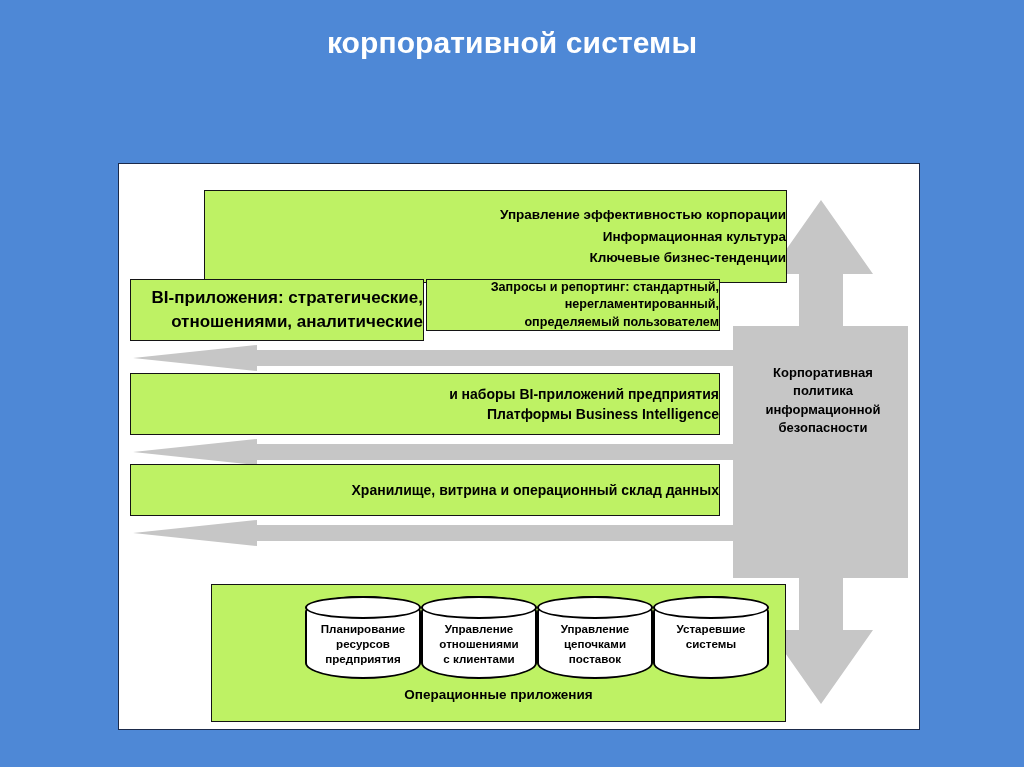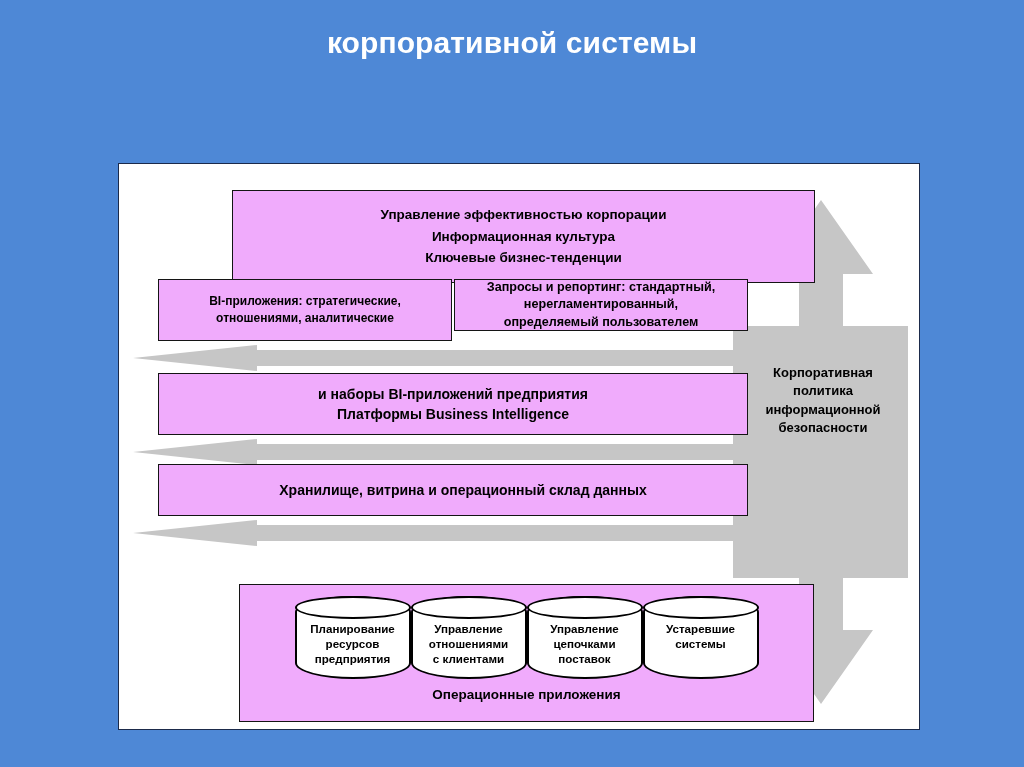--- a/index.html
+++ b/index.html
@@ -29,46 +29,45 @@
     position:absolute;
     left:118px; top:163px;
     width:802px; height:567px;
     background:#ffffff;
     border:1px solid #1b2a4a;
     box-sizing:border-box;
   }
 
   .layer{
     position:absolute;
-    background:#f0abfc;
+    background:#bef264;
     border:1.6px solid #141414;
     box-sizing:border-box;
     display:flex;
     flex-direction:column;
-    align-items:center;
+    align-items:flex-end;
     justify-content:center;
     color:#000;
     font-weight:bold;
     z-index:6;
-    margin-left:28px;
   }
   .layer .ln{ display:block; white-space:nowrap; }
 
   
   #box-performance{
     left:85px; top:26px; width:583px; height:93px;
     font-size:13.5px;
     line-height:1.0;
   }
   #box-performance .ln{ margin:4px 0; }
 
   
   #box-bi-apps{
     left:11px; top:115px; width:294px; height:62px;
-    font-size:12px; line-height:1.42;
+    font-size:17px; line-height:1.42;
   }
   
   #box-queries{
     left:307px; top:115px; width:294px; height:52px;
     font-size:12.6px; line-height:1.38;
   }
 
   
   #box-platforms{
     left:11px; top:209px; width:590px; height:62px;

